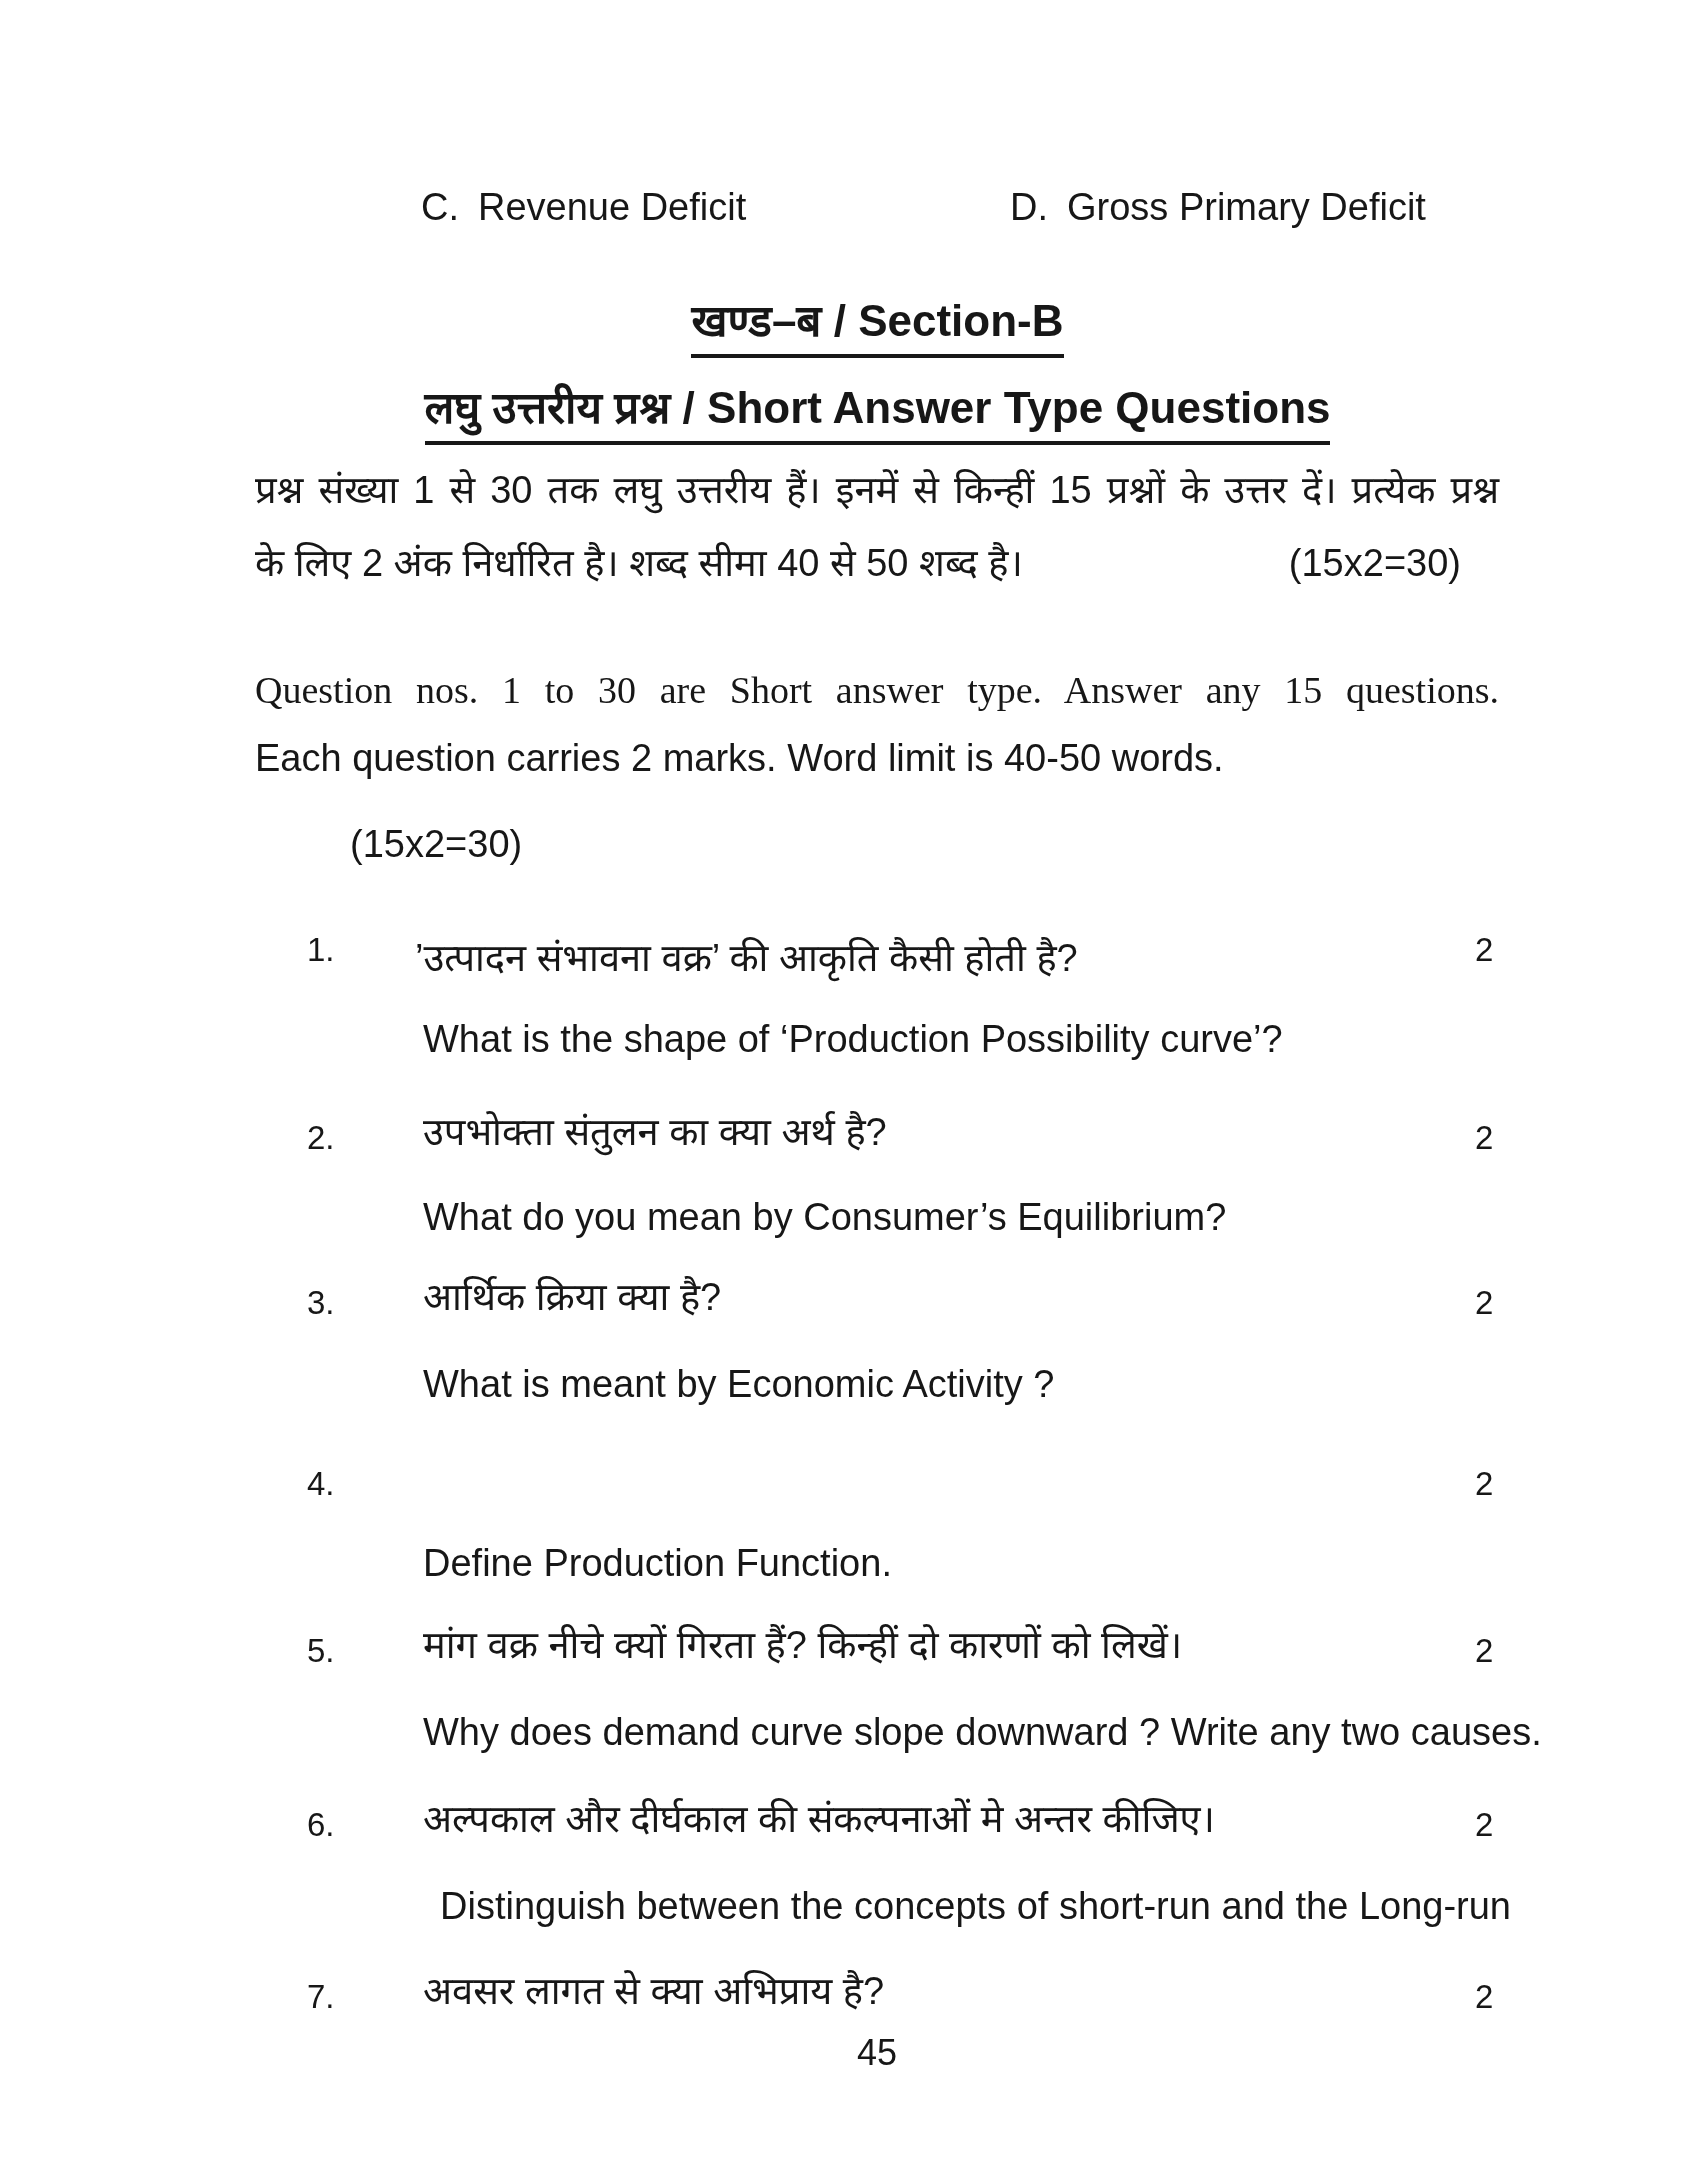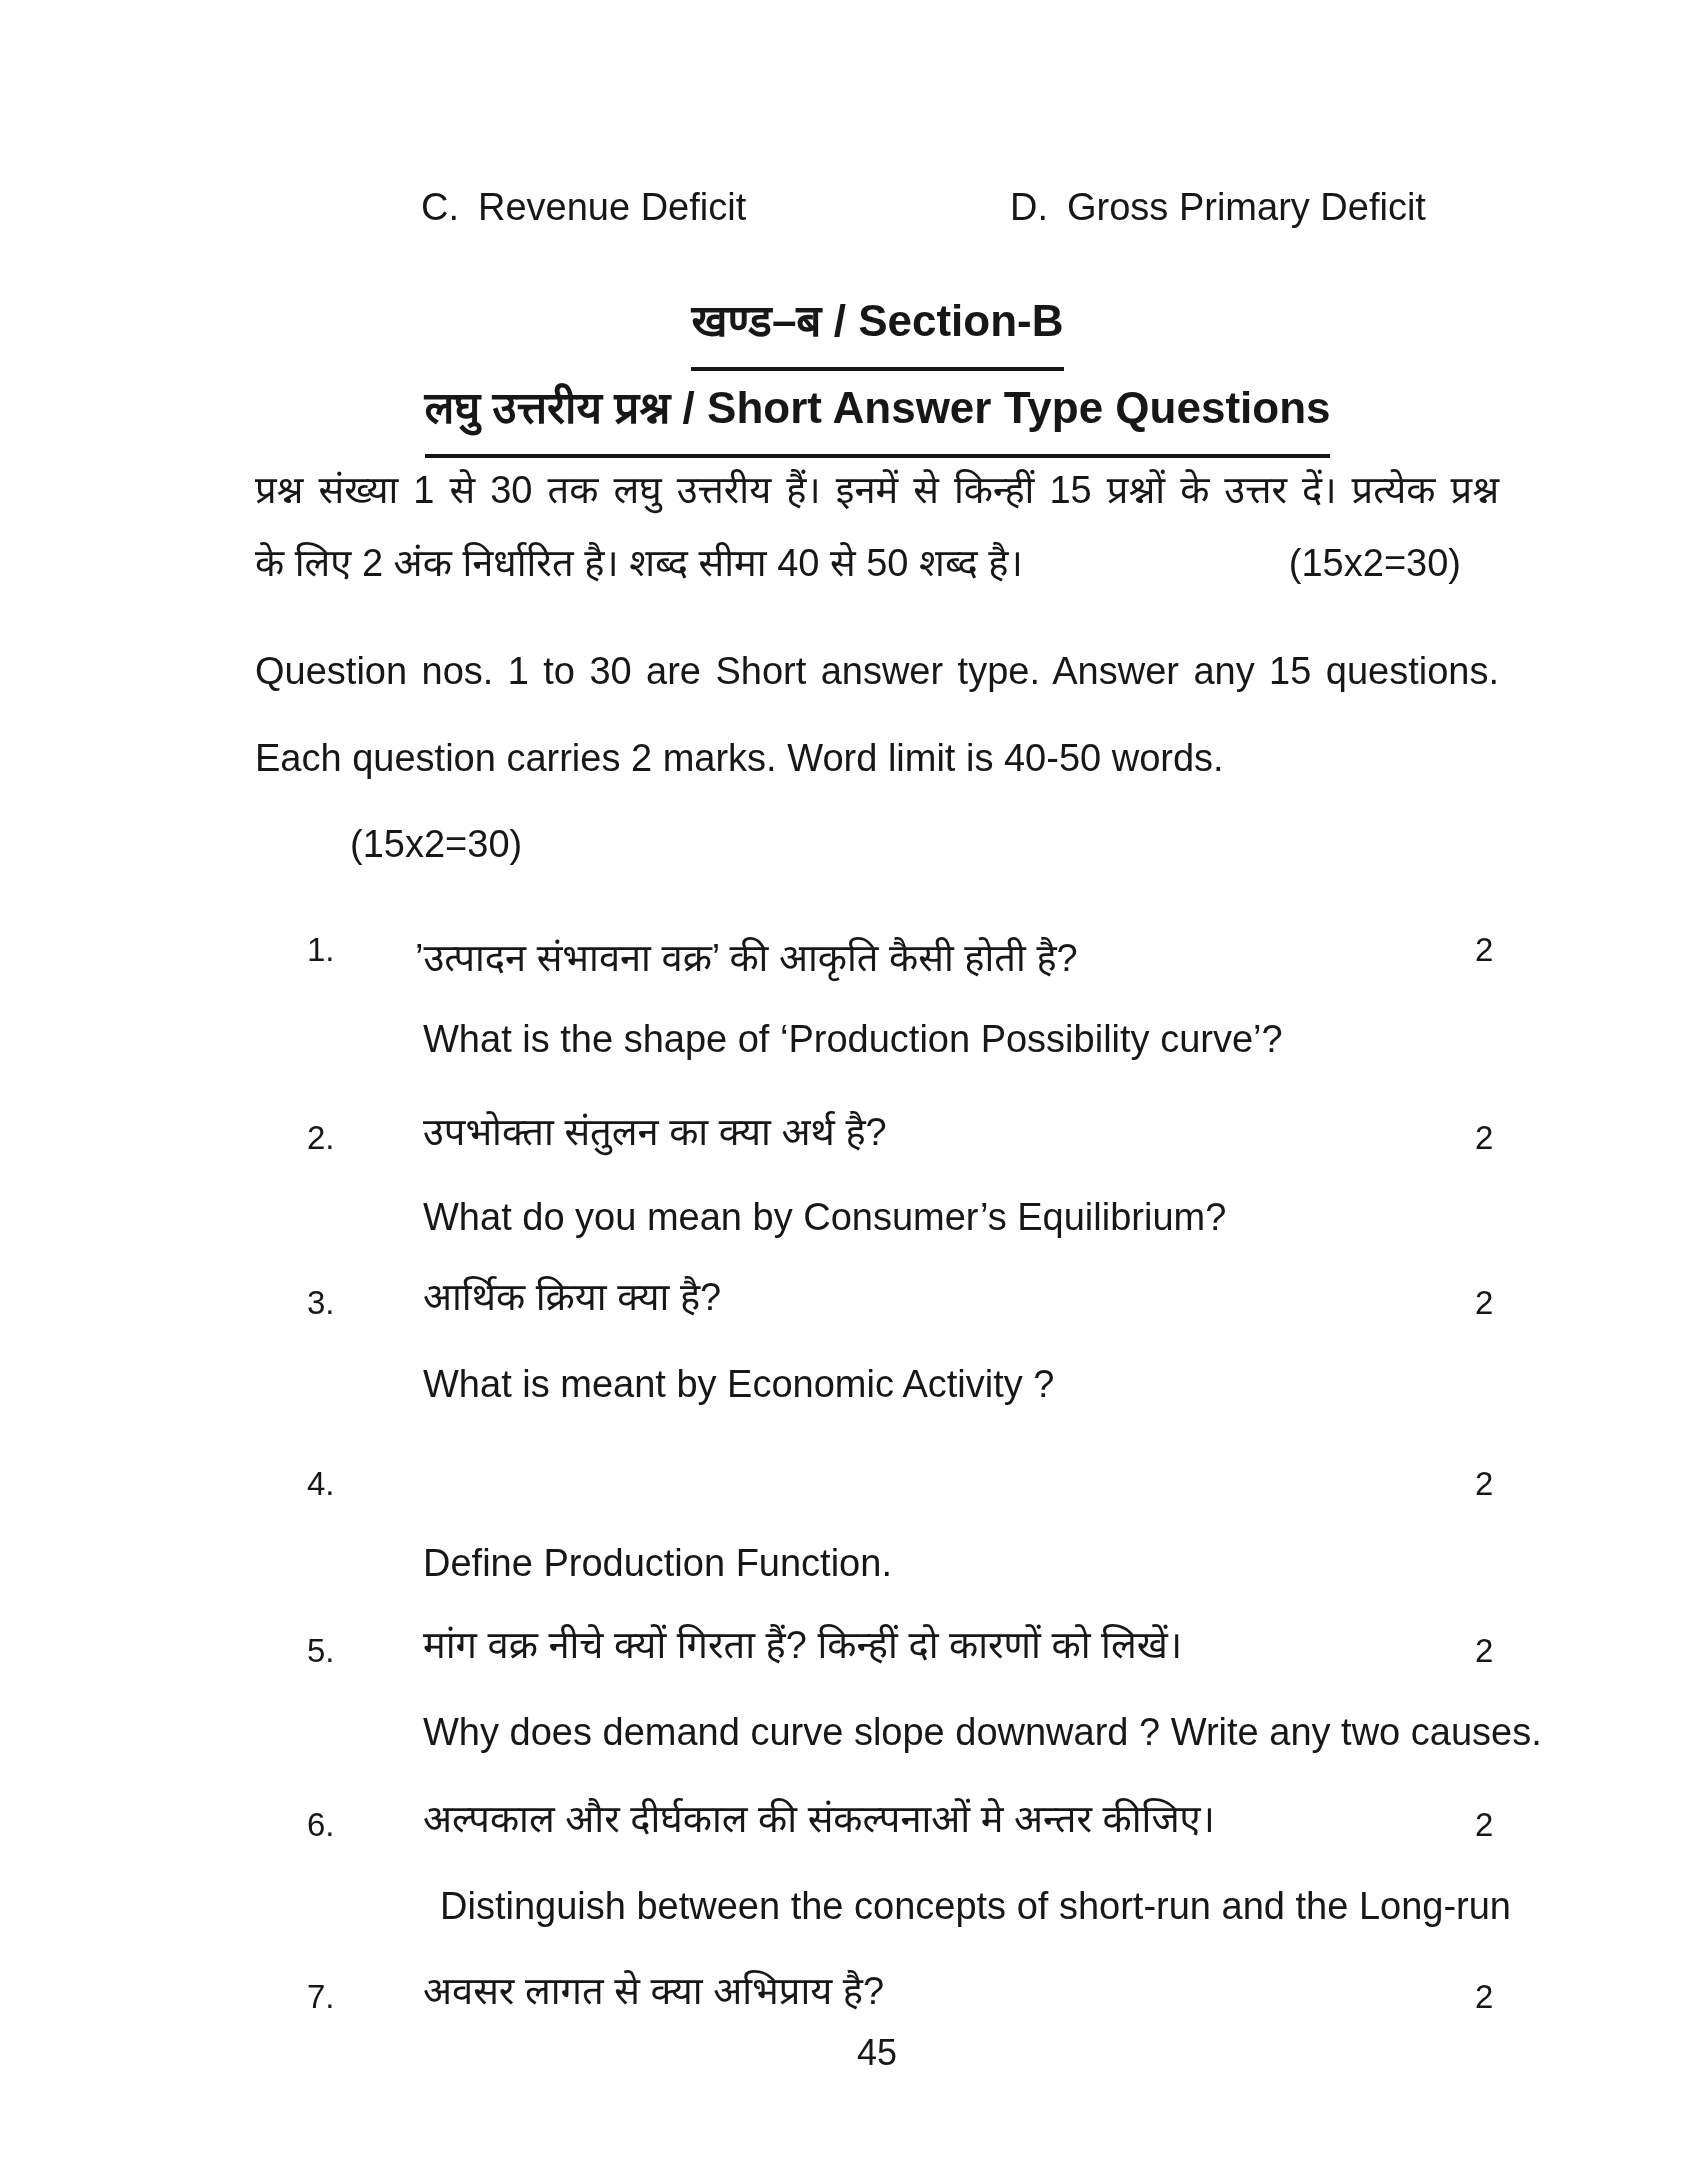--- a/index.html
+++ b/index.html
@@ -10,21 +10,21 @@
     background:#ffffff;
     color:#171717;
     font-family:"Liberation Sans","DejaVu Sans",sans-serif;
     overflow:hidden;
   }
   .abs{position:absolute;white-space:nowrap;}
   .body-text{font-size:38px;line-height:1.25;}
   .hindi{font-size:38px;line-height:1.25;}
   .small-num{font-size:33px;line-height:1.25;}
   .header{font-size:44px;font-weight:bold;line-height:1.2;}
-  .underline{border-bottom:4px solid #171717;padding-bottom:22px;}
+  .underline{border-bottom:4px solid #171717;padding-bottom:9px;}
   .centered{left:0;width:1683px;text-align:center;transform:translateX(36px);}
   .justify-row{white-space:normal;text-align:justify;text-align-last:justify;}
   .split-row{display:flex;justify-content:space-between;align-items:baseline;}
   .pagenum{font-size:36px;}
 </style>
 </head>
 <body>
 
 <div class="page">
 
@@ -39,21 +39,21 @@
   <div class="abs header centered" style="top:382px;">
     <span class="underline">लघु उत्तरीय प्रश्न / Short Answer Type Questions</span>
   </div>
 
   <div class="abs hindi justify-row" style="top:467px;left:255px;width:1244px;">प्रश्न संख्या 1 से 30 तक लघु उत्तरीय हैं। इनमें से किन्हीं 15 प्रश्नों के उत्तर दें। प्रत्येक प्रश्न</div>
   <div class="abs split-row" style="top:540px;left:255px;width:1206px;gap:12px;">
     <span class="hindi">के लिए 2 अंक निर्धारित है। शब्द सीमा 40 से 50 शब्द है।</span>
     <span class="body-text">(15x2=30)</span>
   </div>
 
-  <div class="abs body-text justify-row" style="top:648px;left:255px;width:1244px;">Question nos. 1 to 30 are Short answer type. Answer any 15 questions.</div>
+  <div class="abs body-text justify-row" style="top:667px;left:255px;width:1244px;font-family:Liberation Serif, serif;">Question nos. 1 to 30 are Short answer type. Answer any 15 questions.</div>
   <div class="abs body-text" style="top:735px;left:255px;">Each question carries 2 marks. Word limit is 40-50 words.</div>
   <div class="abs body-text" style="top:821px;left:350px;">(15x2=30)</div>
 
   <span class="abs small-num" style="top:929px;left:307px;">1.</span>
   <span class="abs hindi" style="top:921px;left:415px;margin-top:14px;">’उत्पादन संभावना वक्र’ की आकृति कैसी होती है?</span>
   <span class="abs small-num" style="top:929px;left:1475px;">2</span>
   <span class="abs body-text" style="top:1016px;left:423px;">What is the shape of ‘Production Possibility curve’?</span>
 
   <span class="abs small-num" style="top:1117px;left:307px;">2.</span>
   <span class="abs hindi" style="top:1109px;left:423px;">उपभोक्ता संतुलन का क्या अर्थ है?</span>

